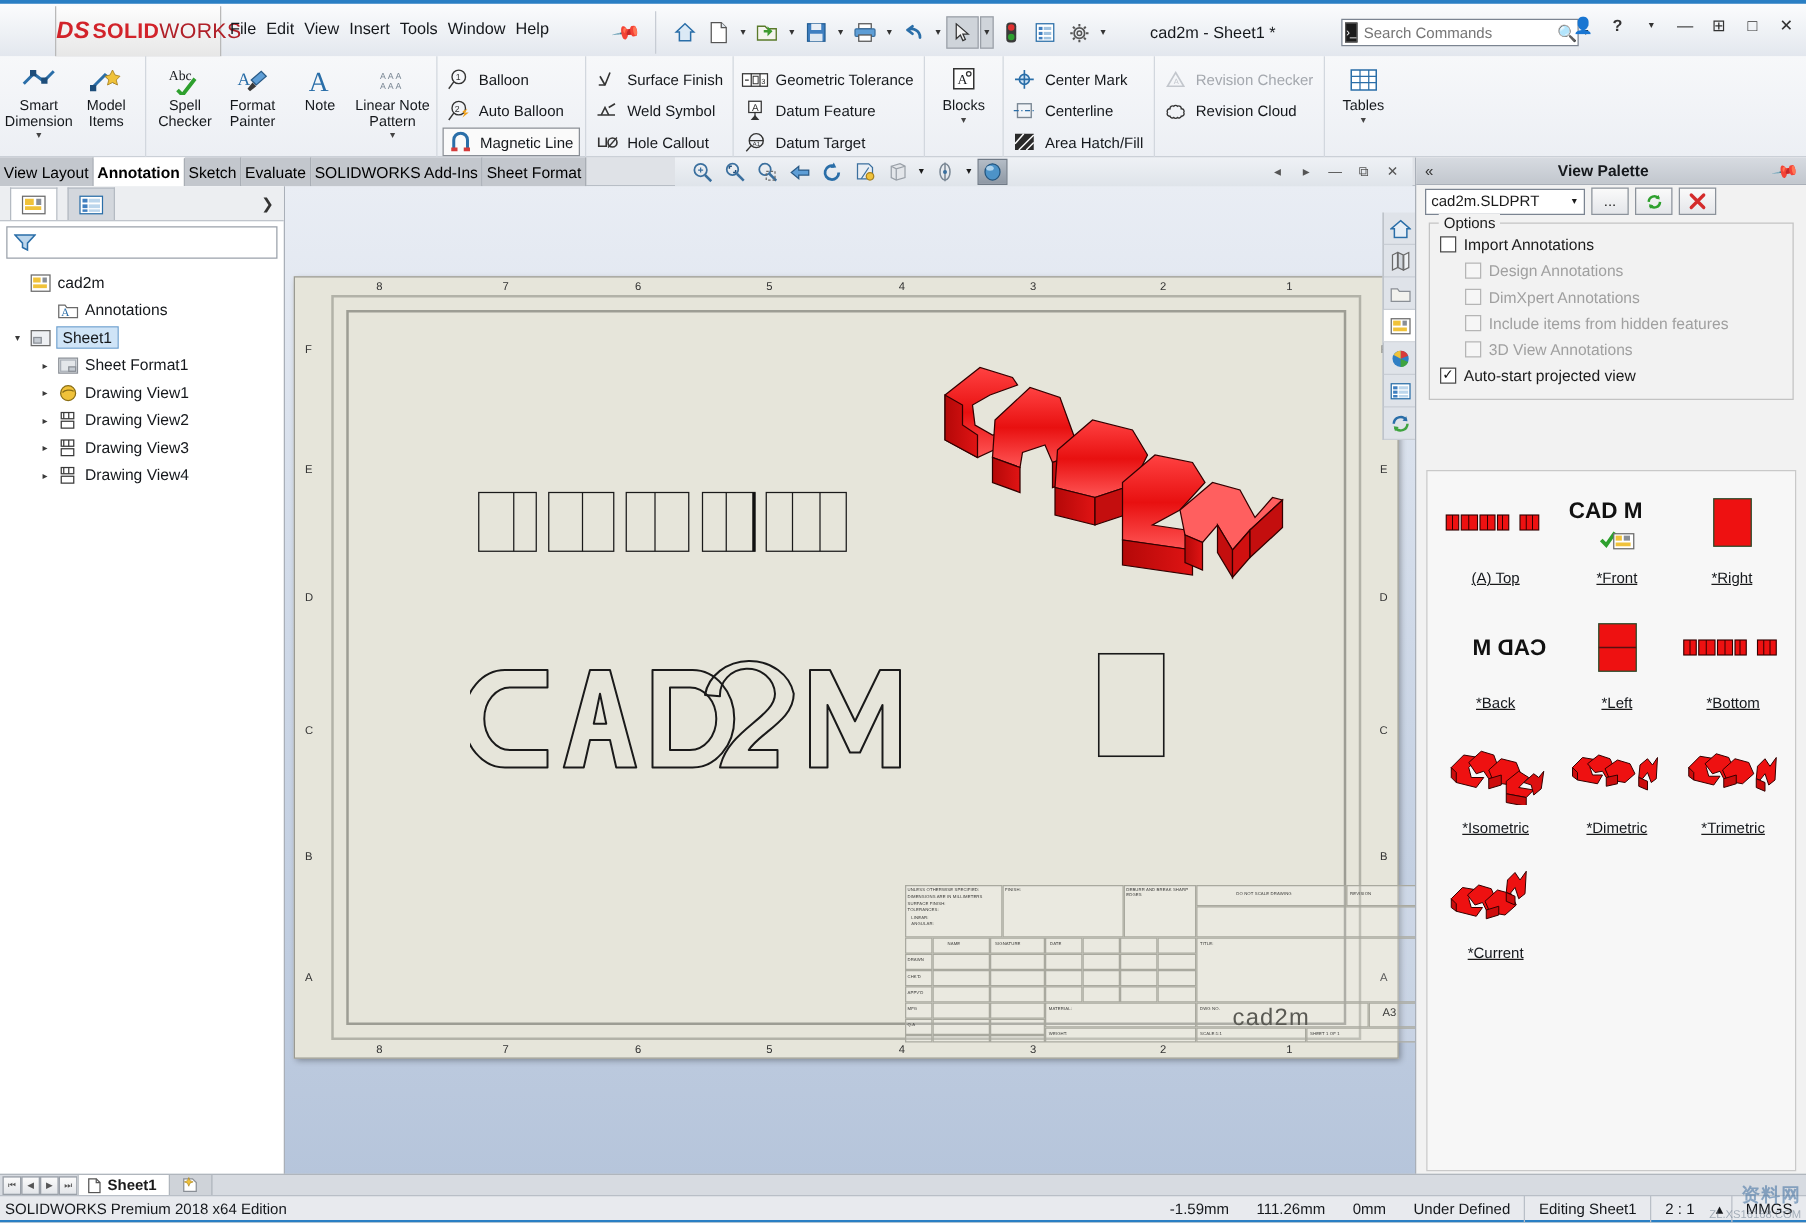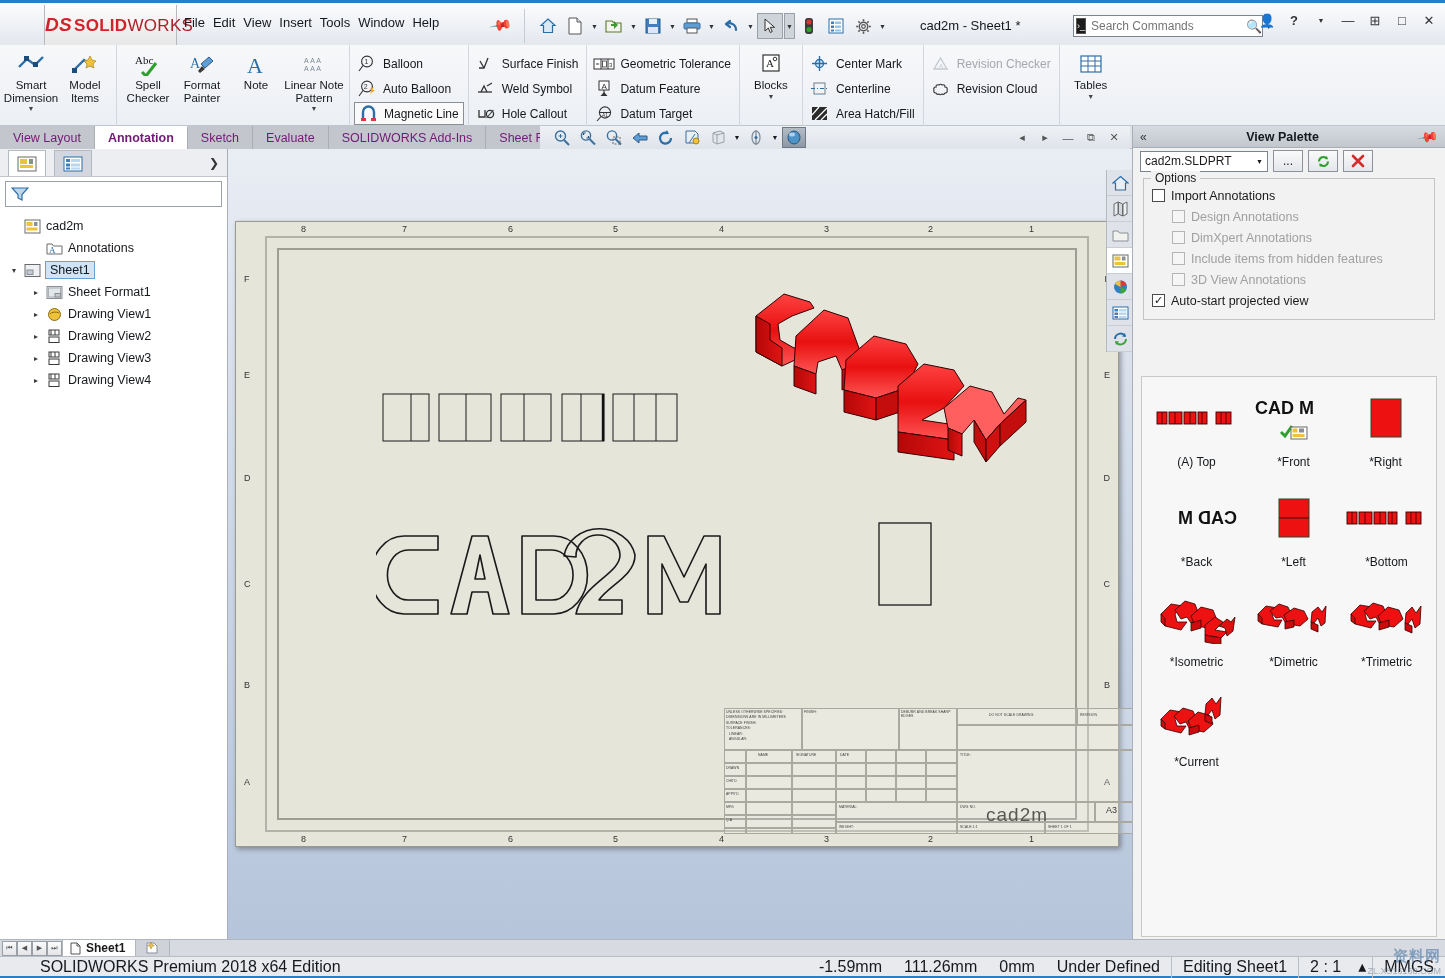--- a/index.html
+++ b/index.html
@@ -64,22 +64,22 @@
   .srow.disabled { color:#a4a8ae; }
   .srow.boxed { border:1px solid #8a8f96; background:#fafafa; }
 
   
   svg { display:block; }
 
   
   .tabstrip { position:absolute; top:126px; left:0; width:1445px; height:23px;
               background:#dfe2e7; border-bottom:1px solid #b8bec6; }
   .tabs { display:flex; height:23px; }
-  .tab { padding:0 13px; height:23px; display:flex; align-items:center; font-size:12.5px;
-         background:#c3c7cd; border-right:1px solid #a9aeb5; cursor:pointer; color:#701a75;}
+  .tab { padding:0 3px; height:23px; display:flex; align-items:center; font-size:12.5px;
+         background:#c3c7cd; border-right:1px solid #a9aeb5; cursor:pointer; color:#000000;}
   .tab.active { background:#fff; font-weight:bold; border-top:1px solid #fff;}
 
   
   .gtoolbar { position:absolute; top:126px; left:540px; width:590px; height:23px;
       background:linear-gradient(#eef1f5,#dfe4ea); display:flex; align-items:center; gap:2px; padding-left:10px;}
   .gic { width:24px; height:21px; display:flex; align-items:center; justify-content:center; cursor:pointer;
          border:1px solid transparent;}
   .gic.sel { background:linear-gradient(#b4bcc6,#8e98a4); border:1px solid #707a86;}
   .gcar { width:10px; height:21px; display:flex; align-items:center; justify-content:center; font-size:7px; cursor:pointer;}
   .gright { position:absolute; right:8px; top:0; height:23px; display:flex; align-items:center; gap:7px;}
@@ -146,38 +146,38 @@
   .cbrow { display:flex; align-items:center; height:21px; font-size:12.5px; }
   .cbrow.sub { padding-left:20px; color:#a0a0a0; }
   .cb { width:13px; height:13px; border:1px solid #4a4a4a; background:#fff; margin-right:6px;
         display:flex; align-items:center; justify-content:center; flex:none;}
   .cb.dis { border-color:#b5b5b5; background:#f6f6f6; }
   .cb .tick { font-size:11px; line-height:11px; color:#111; }
   .dragbar { margin:10px 8px 0 8px; height:22px; background:#ffffa0; border:1px solid #c9c98a;
              display:flex; align-items:center; justify-content:center; font-size:12.5px; }
   .palgrid { position:absolute; left:8px; right:8px; top:250px; bottom:4px; background:#f7f7f7;
              border:1px solid #c9c9c9; }
-  .pitem { position:absolute; width:97px; text-align:center; }
+  .pitem { position:absolute; width:97px; text-align:center;text-decoration:underline; }
   .pthumb { height:70px; display:flex; align-items:center; justify-content:center; cursor:pointer;}
   .plabel { font-size:12px; color:#15181c; margin-top:2px;}
 
   
   .sheettabs { position:absolute; left:0; bottom:22px; width:1445px; height:17px;
                background:#d7dbe1; border-top:1px solid #b0b6bd; display:flex; align-items:center;}
   .navbtns { display:flex; margin-left:2px; }
   .navbtn { width:15px; height:15px; border:1px solid #9aa0a8; background:linear-gradient(#fbfbfb,#e3e5e9);
             display:flex; align-items:center; justify-content:center; font-size:7px; color:#555; cursor:pointer;}
   .shtab { height:17px; display:flex; align-items:center; padding:0 10px 0 6px; font-size:12px;
            background:#fff; border-left:1px solid #b0b6bd; border-right:1px solid #b0b6bd; font-weight:bold;
            cursor:pointer;}
   .shtab2 { width:34px; height:17px; display:flex; align-items:center; justify-content:center;
             background:#cfd3d9; border-right:1px solid #b0b6bd; cursor:pointer;}
   .statusbar { position:absolute; left:0; bottom:0; width:1445px; height:22px; background:#e8eaee;
-               border-top:1px solid #b9bfc7; display:flex; align-items:center; font-size:16px; color:#15181c;
-               border-bottom:2px solid #2a7fc4;padding-left:36px;}
+               border-top:1px solid #b9bfc7; display:flex; align-items:center; font-size:12px; color:#15181c;
+               border-bottom:2px solid #2a7fc4;}
   .sb-left { margin-left:4px; }
   .sb-right { position:absolute; right:0; display:flex; align-items:center; height:22px;}
   .sb-cell { padding:0 11px; height:22px; display:flex; align-items:center; }
   .sb-div { border-left:1px solid #b9bfc7; }
   .wm { position:absolute; right:4px; bottom:2px; opacity:.55; font-size:9px; color:#6a7b8c; text-align:right;}
   .wm .big2 { font-size:15px; color:#3f6fa0; font-weight:bold; letter-spacing:1px;}
   .splitdot { position:absolute; left:229px; top:388px; width:4px; height:10px; background:#9aa0a8;}
 </style>
 </head>
 <body>

